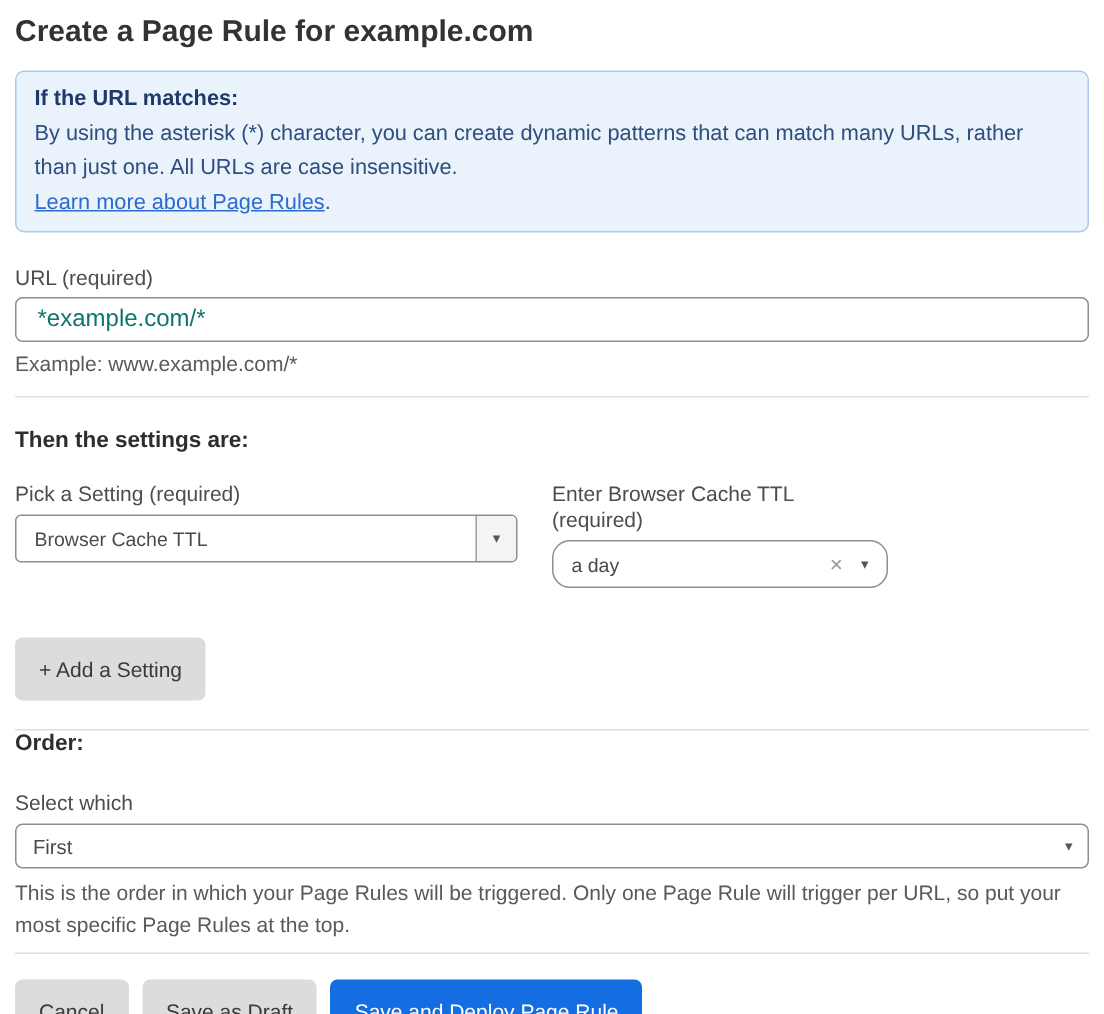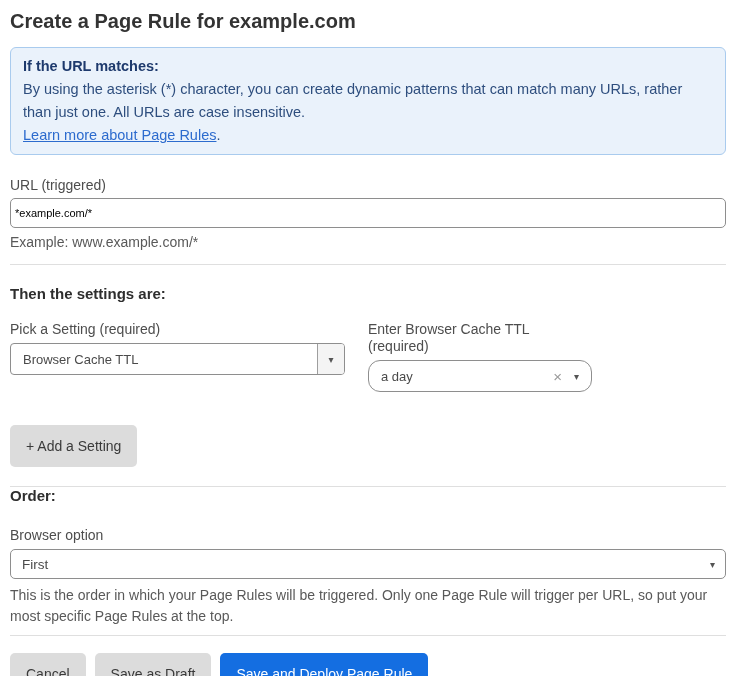--- a/index.html
+++ b/index.html
@@ -46,26 +46,26 @@
     font-size: 14px;
     line-height: 17px;
     color: #4d4d4d;
   }
 
   .text-input {
     display: block;
     width: 100%;
     height: 30px;
     margin-top: 4px;
-    padding: 0 4px;
+    padding: 0 14px;
     border: 1px solid #8e8e8e;
     border-radius: 5px;
     font-family: "Liberation Sans", sans-serif;
-    font-size: 11px;
-    color: #000000;
+    font-size: 16px;
+    color: #0f766e;
     background: #ffffff;
     outline: none;
   }
 
   .helper-text {
     margin-top: 6px;
     font-size: 14px;
     line-height: 17px;
     color: #595959;
   }
@@ -213,21 +213,21 @@
   <h1 class="page-title">Create a Page Rule for example.com</h1>
 
   <div class="info-box">
     <div class="info-heading">If the URL matches:</div>
     <div class="info-body">By using the asterisk (*) character, you can create dynamic patterns that can match many URLs, rather than just one. All URLs are case insensitive.</div>
     <div>
       <a class="info-link">Learn more about Page Rules</a><span>.</span>
     </div>
   </div>
 
-  <div class="field-label">URL (triggered)</div>
+  <div class="field-label">URL (required)</div>
   <input class="text-input" type="text" value="*example.com/*" style="">
   <div class="helper-text">Example: www.example.com/*</div>
 
   <hr class="divider divider-1">
 
   <h2 class="section-heading settings-heading">Then the settings are:</h2>
 
   <div class="settings-grid">
     <div class="settings-col-1">
       <div class="field-label">Pick a Setting (required)</div>
@@ -245,21 +245,21 @@
       </div>
     </div>
   </div>
 
   <button class="btn btn-gray add-setting-btn">+ Add a Setting</button>
 
   <hr class="divider divider-2">
 
   <h2 class="section-heading order-heading">Order:</h2>
 
-  <div class="field-label">Browser option</div>
+  <div class="field-label">Select which</div>
   <div class="select-full">
     <span class="select-value">First</span>
     <span class="caret-inline">▾</span>
   </div>
   <div class="order-helper">This is the order in which your Page Rules will be triggered. Only one Page Rule will trigger per URL, so put your most specific Page Rules at the top.</div>
 
   <hr class="divider divider-3">
 
   <div class="footer-buttons">
     <button class="btn btn-gray">Cancel</button>

